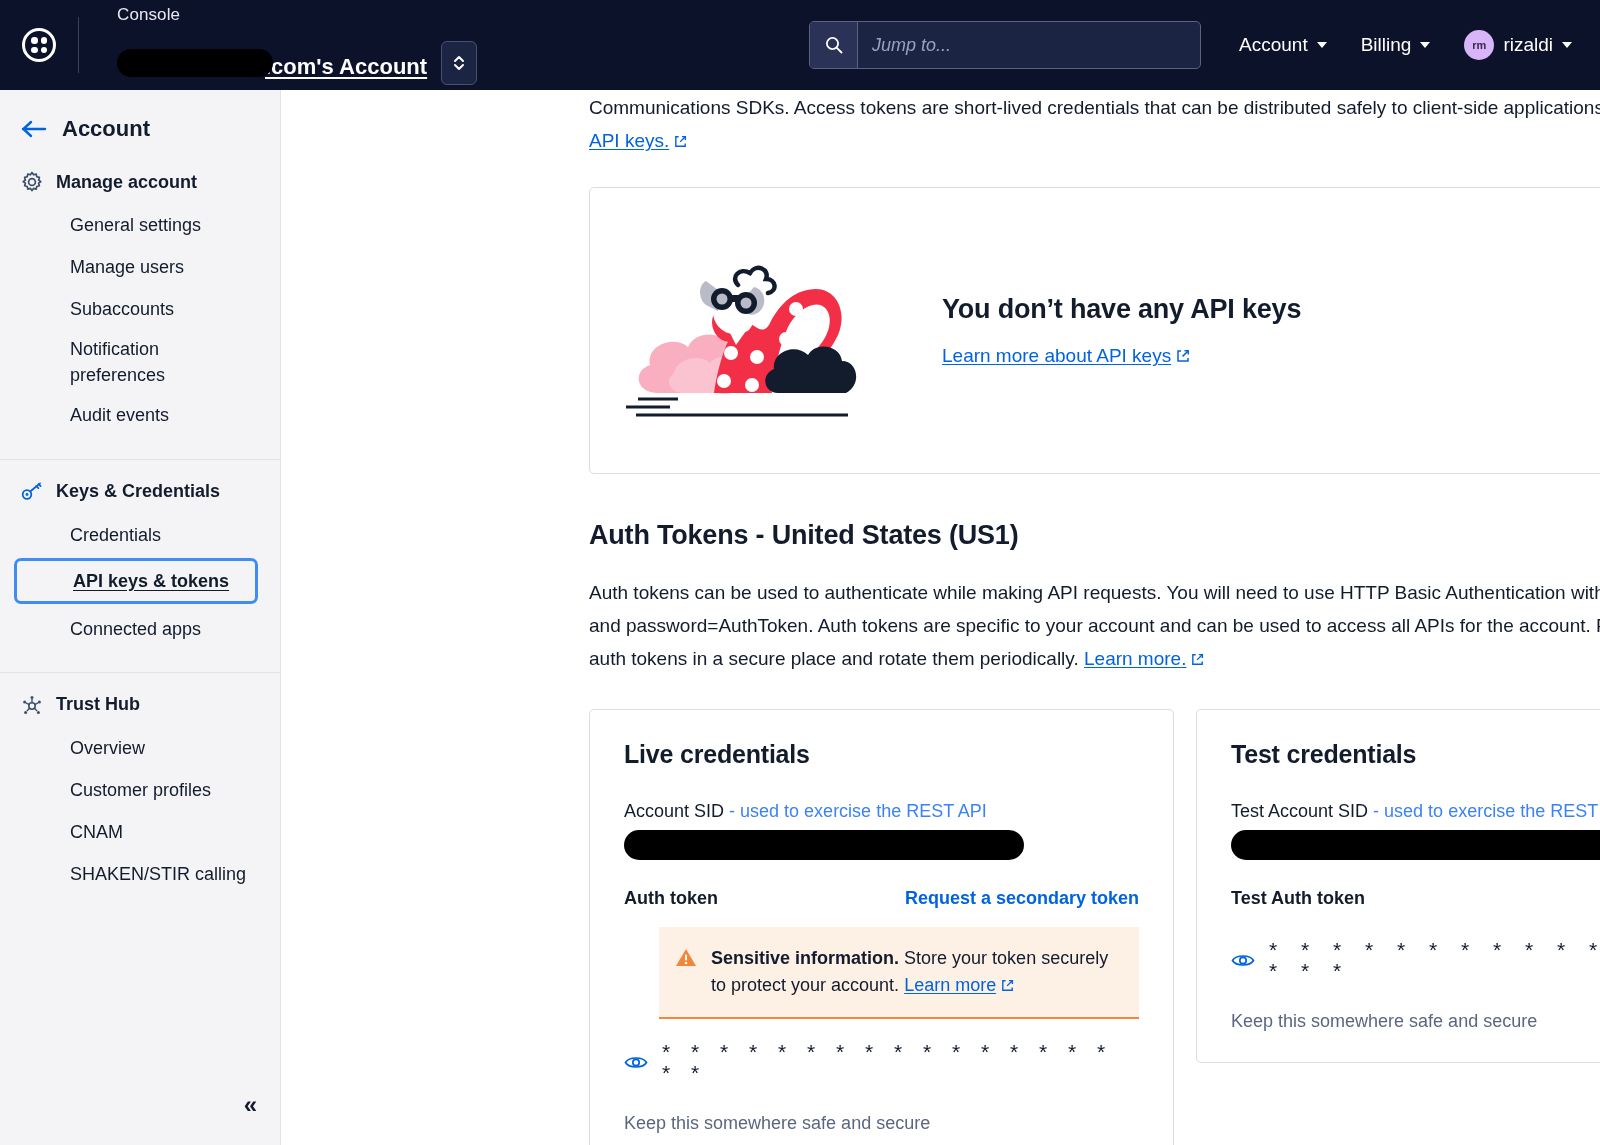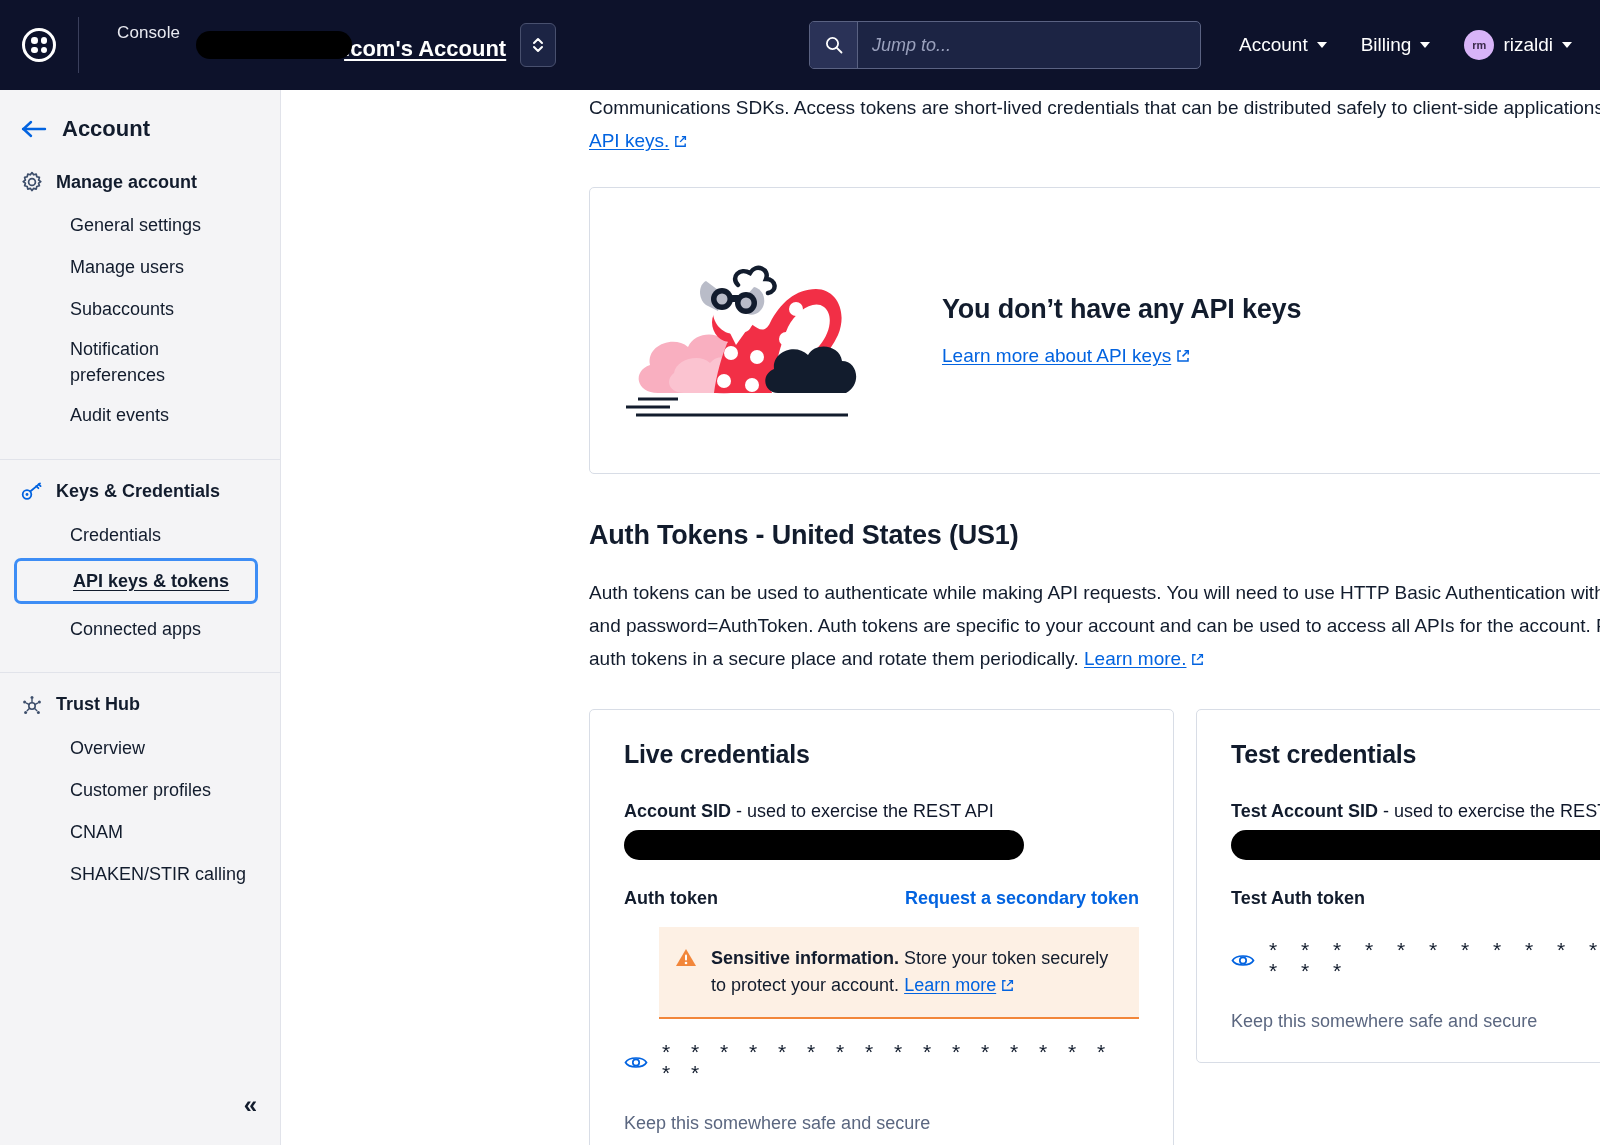--- a/index.html
+++ b/index.html
@@ -22,21 +22,21 @@
   .logo-wrap { width: 78px; display: flex; align-items: center; justify-content: center; }
   .logo-circle {
     width: 34px; height: 34px; border-radius: 50%;
     border: 3px solid #ffffff;
     display: grid; grid-template-columns: 1fr 1fr; grid-template-rows: 1fr 1fr;
     gap: 3px; padding: 6px;
   }
   .logo-circle i { background: #ffffff; border-radius: 50%; display: block; }
   .topbar-divider { width: 1px; height: 56px; background: #3a3f5c; }
 
-  .acct-block { padding-left: 38px; display: flex; justify-content: center; gap: 16px; }
+  .acct-block { padding-left: 38px; display: flex; flex-direction: column; justify-content: center; gap: 16px; }
   .acct-console { color: #e9eaf1; font-size: 17px; letter-spacing: .1px; }
   .acct-row { display: flex; align-items: center; gap: 14px; }
   .acct-name-line { display: flex; align-items: baseline; position: relative; }
   .acct-redact {
     display: inline-block; width: 156px; height: 28px;
     background: #000000; border-radius: 14px; position: relative; top: 3px;
   }
   .acct-name {
     color: #ffffff; font-size: 22px; font-weight: 700;
     text-decoration: underline; text-underline-offset: 3px;
@@ -157,22 +157,22 @@
   .cards-row { display: flex; gap: 22px; }
   .cred-card {
     width: 585px;
     border: 1px solid #d8dde6; border-radius: 5px;
     padding: 30px 34px 30px 34px;
     background: #ffffff;
   }
   .cred-card.test { align-self: flex-start; }
   .cred-title { font-size: 25px; font-weight: 700; color: #121c2d; margin-bottom: 32px; letter-spacing: -.2px; }
   .field-label { font-size: 18px; color: #121c2d; margin-bottom: 8px; }
-  .field-label b { font-weight: 700; }
-  .field-label .muted { color: #0f172a; font-weight: 400; }
+  .field-label b { font-weight: 400; }
+  .field-label .muted { color: #3b82f6; font-weight: 400; }
   .sid-redact { height: 30px; border-radius: 15px; background: #000000; margin-bottom: 28px; }
   .sid-redact.live { width: 400px; }
   .sid-redact.test { width: 398px; }
   .token-row { display: flex; align-items: baseline; justify-content: space-between; margin-bottom: 18px; }
   .token-label { font-size: 18px; font-weight: 700; color: #121c2d; }
   .token-action { font-size: 18px; font-weight: 700; color: #0263e0; cursor: pointer; }
   .warn-box {
     background: #fdf0e4; border-bottom: 2px solid #f2863a;
     padding: 18px 20px 18px 16px;
     display: flex; gap: 14px; align-items: flex-start;

